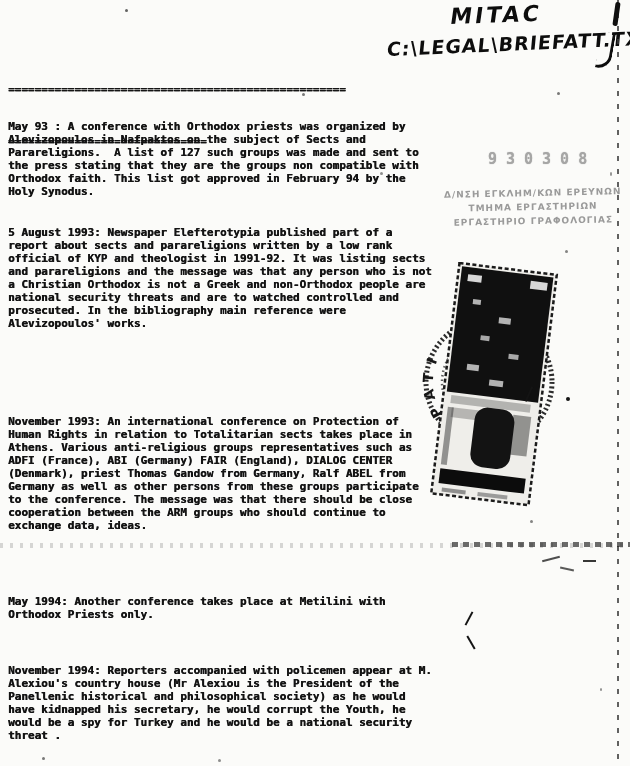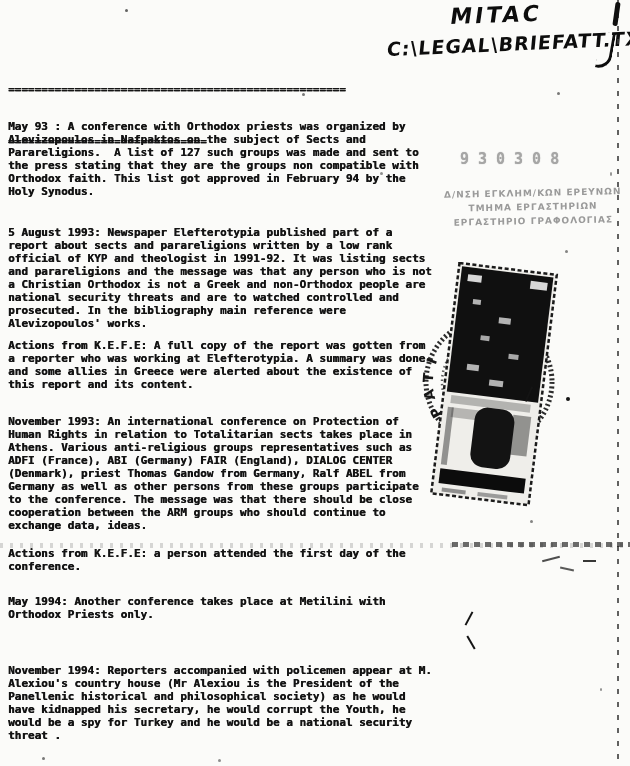--- a/index.html
+++ b/index.html
@@ -37,21 +37,21 @@
   .hw2{left:388px;top:38px;font-size:19px;letter-spacing:1px;
        transform:rotate(-2.5deg) skewX(-8deg);}
   .hw-flourish{
     position:absolute;left:598px;top:32px;width:12px;height:34px;
     border-right:3px solid #0d0d0d;border-bottom:3px solid #0d0d0d;
     border-radius:0 0 14px 0;transform:rotate(10deg);
   }
 
   
   .serial{
-    position:absolute;left:460px;top:150px;
+    position:absolute;left:488px;top:150px;
     font:bold 15px "DejaVu Sans Mono", monospace;
     letter-spacing:9px;color:var(--stamp-gray,#8a8a8a);
     opacity:.75;text-shadow:0 0 1px var(--stamp-gray,#8a8a8a);
   }
   .office-stamp{
     position:absolute;left:438px;top:186px;width:190px;
     text-align:center;transform:rotate(-1.2deg);
     font-family:"DejaVu Sans", sans-serif;
     font-size:9px;line-height:14px;font-weight:bold;
     letter-spacing:1px;color:var(--stamp-gray,#8a8a8a);
@@ -111,35 +111,29 @@
 Orthodox faith. This list got approved in February 94 by the
 Holy Synodus.</p>
   <p class="tw p2">5 August 1993: Newspaper Elefterotypia published part of a
 report about sects and parareligions written by a low rank
 official of KYP and theologist in 1991-92. It was listing sects
 and parareligions and the message was that any person who is not
 a Christian Orthodox is not a Greek and non-Orthodox people are
 national security threats and are to watched controlled and
 prosecuted. In the bibliography main reference were
 Alevizopoulos' works.</p>
-  <p class="tw p3">Actions from K.E.F.E: A full copy of the report was gotten from
-a reporter who was working at Elefterotypia. A summary was done
-and some allies in Greece were alerted about the existence of
-this report and its content.</p>
   <p class="tw p4">November 1993: An international conference on Protection of
 Human Rights in relation to Totalitarian sects takes place in
 Athens. Various anti-religious groups representatives such as
 ADFI (France), ABI (Germany) FAIR (England), DIALOG CENTER
 (Denmark), priest Thomas Gandow from Germany, Ralf ABEL from
 Germany as well as other persons from these groups participate
 to the conference. The message was that there should be close
 cooperation between the ARM groups who should continue to
 exchange data, ideas.</p>
-  <p class="tw p5">Actions from K.E.F.E: a person attended the first day of the
-conference.</p>
   <p class="tw p6">May 1994: Another conference takes place at Metilini with
 Orthodox Priests only.</p>
   <p class="tw p8">November 1994: Reporters accompanied with policemen appear at M.
 Alexiou's country house (Mr Alexiou is the President of the
 Panellenic historical and philosophical society) as he would
 have kidnapped his secretary, he would corrupt the Youth, he
 would be a spy for Turkey and he would be a national security
 threat .</p>
 
   <div class="serial">930308</div>

